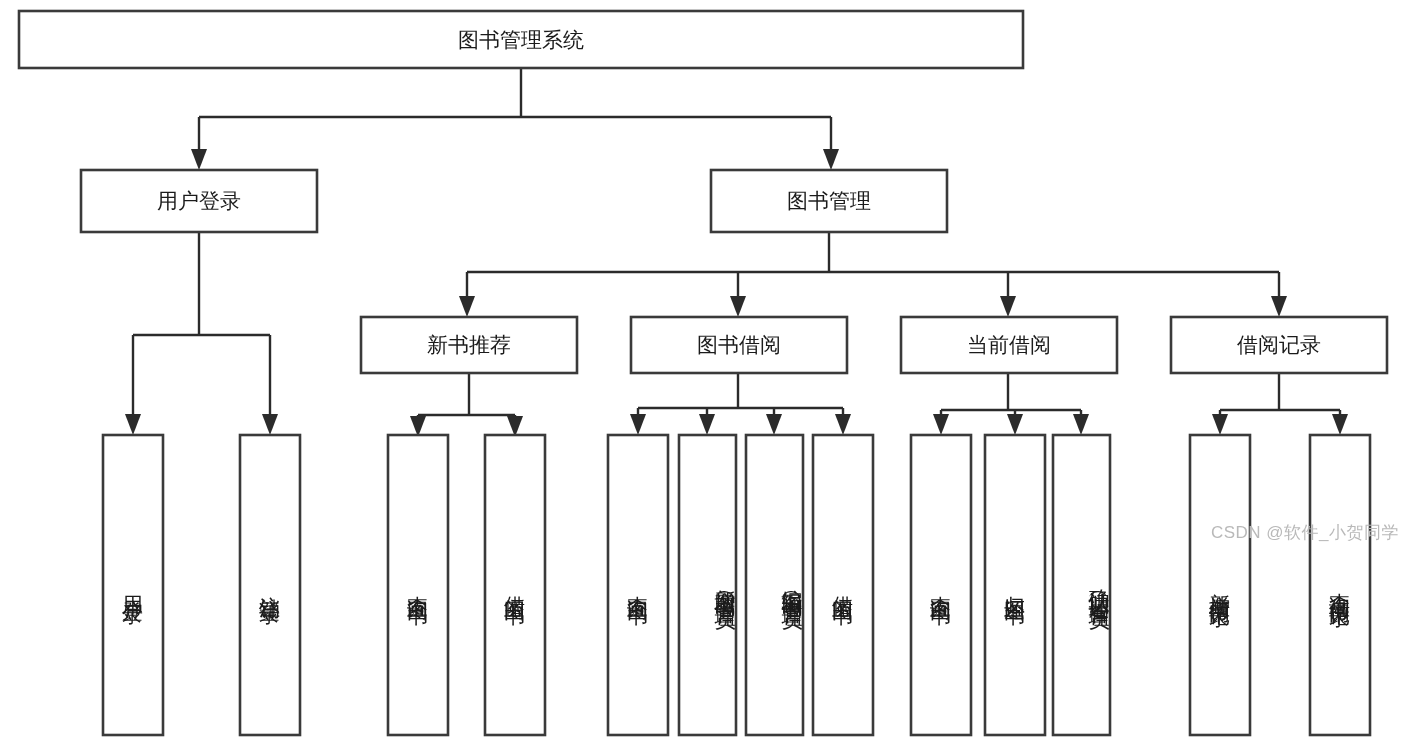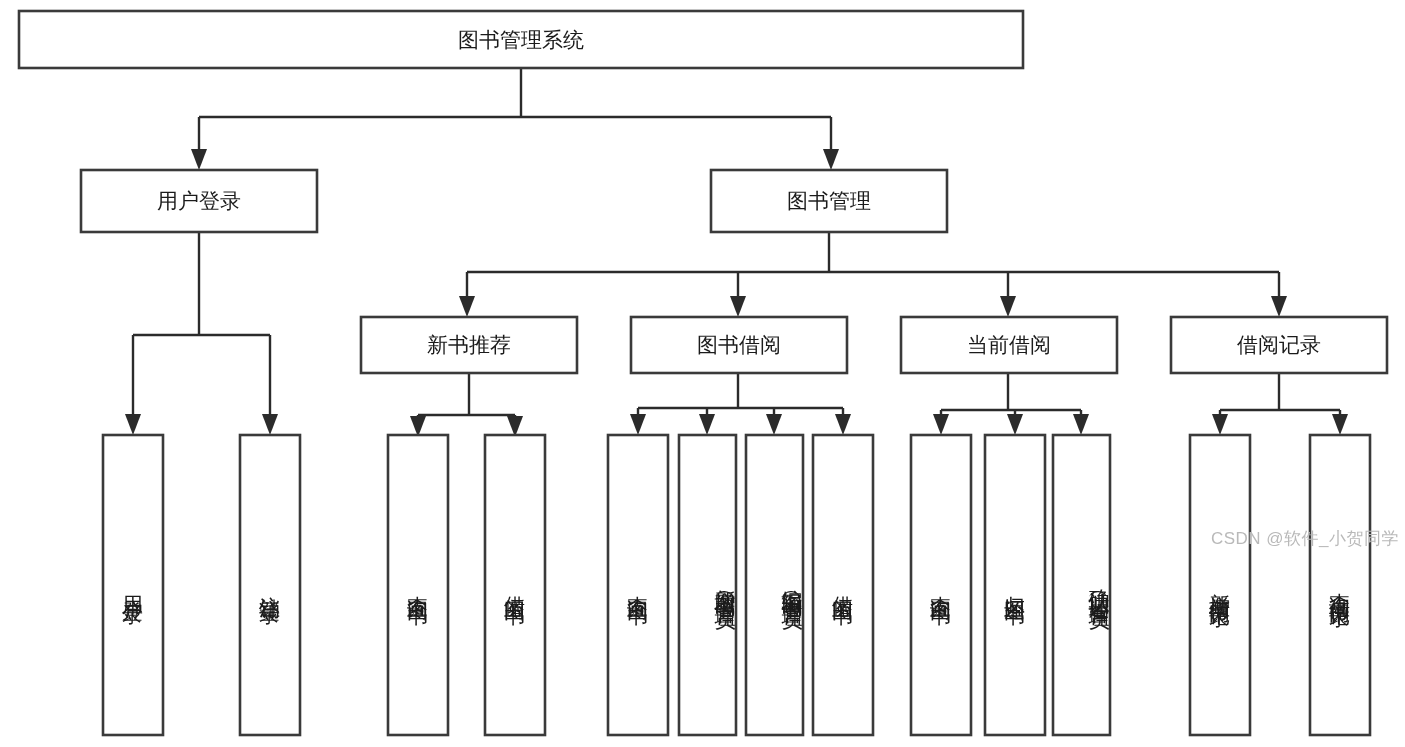--- a/index.html
+++ b/index.html
@@ -62,21 +62,21 @@
     text-align: center;
     display: flex;
     align-items: center;
     justify-content: center;
     pointer-events: none;
     user-select: none;
   }
   .watermark {
     position: absolute;
     right: 6px;
-    bottom: 0;
+    bottom: 6px;
     font-family: "Liberation Sans", "DejaVu Sans", sans-serif;
     font-size: 17px;
     color: #b9b9b9;
     letter-spacing: 0.5px;
     white-space: nowrap;
   }
 </style>
 </head>
 <body>
 

